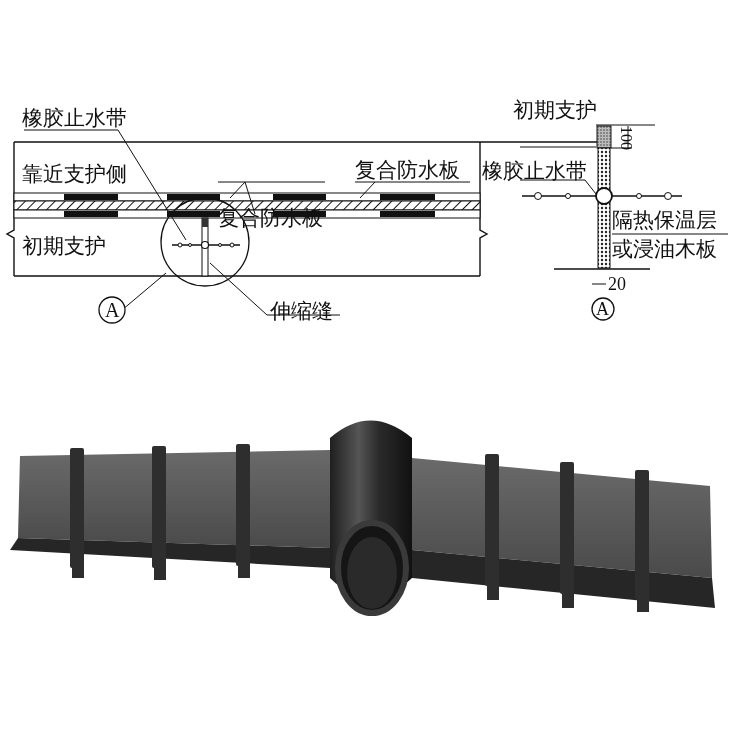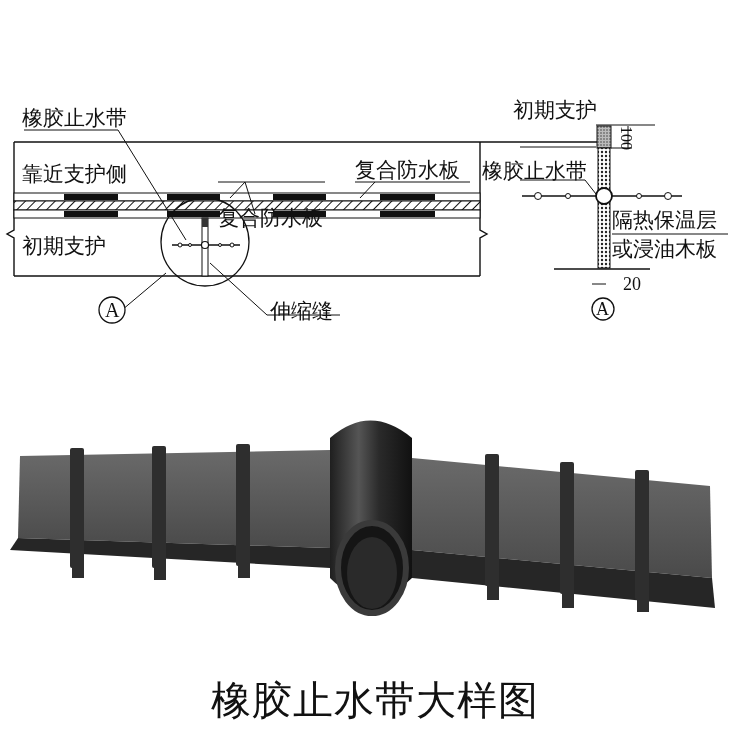--- a/index.html
+++ b/index.html
@@ -160,17 +160,16 @@
   <span class="lbl" style="left:355px; top:142px;">复合防水板</span>
   <span class="lbl" style="left:22px; top:218px;">初期支护</span>
   <span class="lbl" style="left:270px; top:273px;margin-top:10px;">伸缩缝</span>
   <span class="lbl lbl-sm" style="left:105px; top:282px;">A</span>
 
   <span class="lbl" style="left:513px; top:82px;">初期支护</span>
   <span class="lbl" style="left:482px; top:143px;">橡胶止水带</span>
   <span class="lbl" style="left:612px; top:192px;">隔热保温层</span>
   <span class="lbl" style="left:612px; top:221px;">或浸油木板</span>
   <span class="lbl lbl-sm" style="left:612px; top:108px; transform:rotate(90deg); transform-origin:left top; font-size:16px; left:634px;">100</span>
-  <span class="lbl lbl-sm" style="left:608px; top:257px; font-size:18px;margin-left:15px;">20</span>
+  <span class="lbl lbl-sm" style="left:608px; top:257px; font-size:18px;">20</span>
   <span class="lbl lbl-sm" style="left:596px; top:282px; font-size:18px;">A</span>
 
-  <div class="title">橡胶止水带大样图</div>
 </div>
 
 </body></html>

